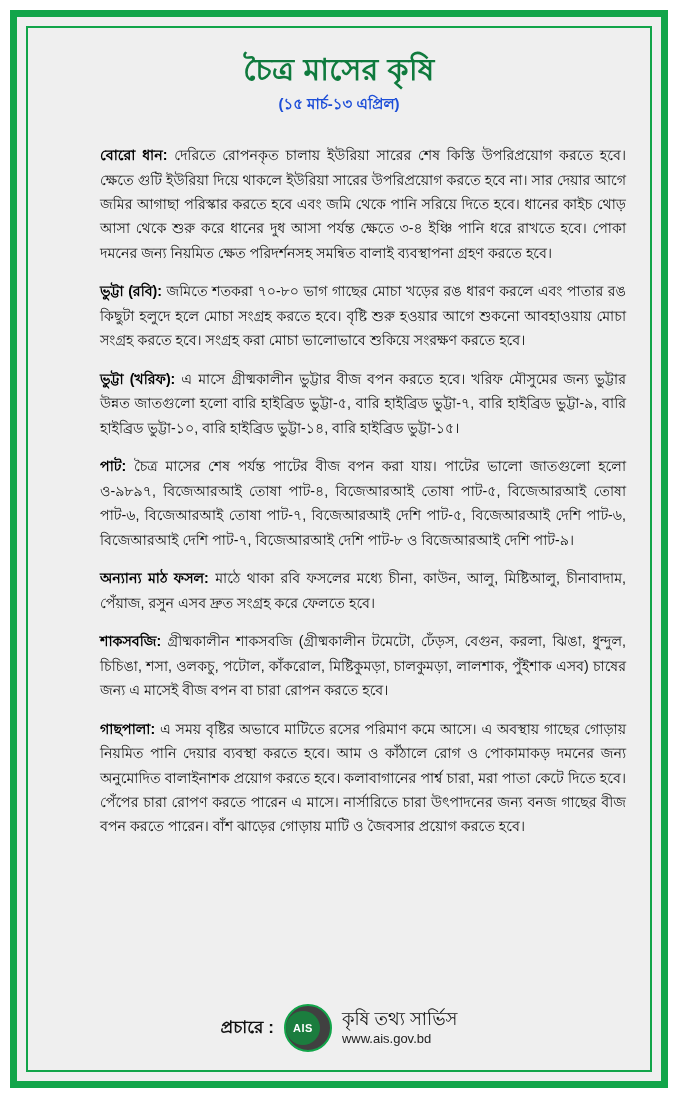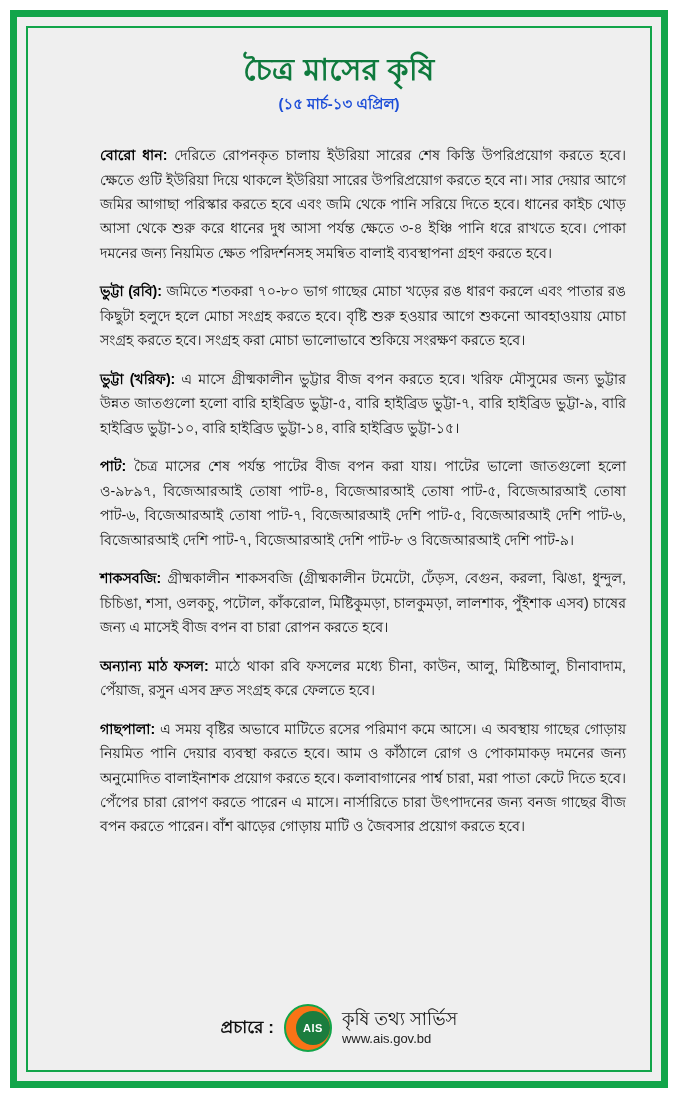--- a/index.html
+++ b/index.html
@@ -97,25 +97,25 @@
   }
   .footer-label {
     font-size: 17px;
     font-weight: bold;
     color: #111111;
   }
   .logo {
     width: 44px;
     height: 44px;
     border-radius: 50%;
-    background: #f97316;
+    background: #404040;
     border: 2px solid #12a54a;
     display: flex;
     align-items: center;
-    justify-content: flex-end;
+    justify-content: flex-start;
     position: relative;
     flex: 0 0 auto;
   }
   .logo-inner {
     width: 34px;
     height: 34px;
     border-radius: 50%;
     background: #1b7d3e;
     display: flex;
     align-items: center;
@@ -172,27 +172,27 @@
           <span class="lead">ভুট্টা (খরিফ):</span>
           <span>এ মাসে গ্রীষ্মকালীন ভুট্টার বীজ বপন করতে হবে। খরিফ মৌসুমের জন্য ভুট্টার উন্নত জাতগুলো হলো বারি হাইব্রিড ভুট্টা-৫, বারি হাইব্রিড ভুট্টা-৭, বারি হাইব্রিড ভুট্টা-৯, বারি হাইব্রিড ভুট্টা-১০, বারি হাইব্রিড ভুট্টা-১৪, বারি হাইব্রিড ভুট্টা-১৫।</span>
         </p>
 
         <p class="para">
           <span class="lead">পাট:</span>
           <span>চৈত্র মাসের শেষ পর্যন্ত পাটের বীজ বপন করা যায়। পাটের ভালো জাতগুলো হলো ও-৯৮৯৭, বিজেআরআই তোষা পাট-৪, বিজেআরআই তোষা পাট-৫, বিজেআরআই তোষা পাট-৬, বিজেআরআই তোষা পাট-৭, বিজেআরআই দেশি পাট-৫, বিজেআরআই দেশি পাট-৬, বিজেআরআই দেশি পাট-৭, বিজেআরআই দেশি পাট-৮ ও বিজেআরআই দেশি পাট-৯।</span>
         </p>
 
         <p class="para">
+          <span class="lead">অন্যান্য মাঠ ফসল:</span>
+          <span>মাঠে থাকা রবি ফসলের মধ্যে চীনা, কাউন, আলু, মিষ্টিআলু, চীনাবাদাম, পেঁয়াজ, রসুন এসব দ্রুত সংগ্রহ করে ফেলতে হবে।</span>
+        </p>
+
+        <p class="para">
           <span class="lead">শাকসবজি:</span>
           <span>গ্রীষ্মকালীন শাকসবজি (গ্রীষ্মকালীন টমেটো, ঢেঁড়স, বেগুন, করলা, ঝিঙা, ধুন্দুল, চিচিঙা, শসা, ওলকচু, পটোল, কাঁকরোল, মিষ্টিকুমড়া, চালকুমড়া, লালশাক, পুঁইশাক এসব) চাষের জন্য এ মাসেই বীজ বপন বা চারা রোপন করতে হবে।</span>
-        </p>
-
-        <p class="para">
-          <span class="lead">অন্যান্য মাঠ ফসল:</span>
-          <span>মাঠে থাকা রবি ফসলের মধ্যে চীনা, কাউন, আলু, মিষ্টিআলু, চীনাবাদাম, পেঁয়াজ, রসুন এসব দ্রুত সংগ্রহ করে ফেলতে হবে।</span>
         </p>
 
         <p class="para">
           <span class="lead">গাছপালা:</span>
           <span>এ সময় বৃষ্টির অভাবে মাটিতে রসের পরিমাণ কমে আসে। এ অবস্থায় গাছের গোড়ায় নিয়মিত পানি দেয়ার ব্যবস্থা করতে হবে। আম ও কাঁঠালে রোগ ও পোকামাকড় দমনের জন্য অনুমোদিত বালাইনাশক প্রয়োগ করতে হবে। কলাবাগানের পার্শ্ব চারা, মরা পাতা কেটে দিতে হবে। পেঁপের চারা রোপণ করতে পারেন এ মাসে। নার্সারিতে চারা উৎপাদনের জন্য বনজ গাছের বীজ বপন করতে পারেন। বাঁশ ঝাড়ের গোড়ায় মাটি ও জৈবসার প্রয়োগ করতে হবে।</span>
         </p>
 
       </div>
 
 

